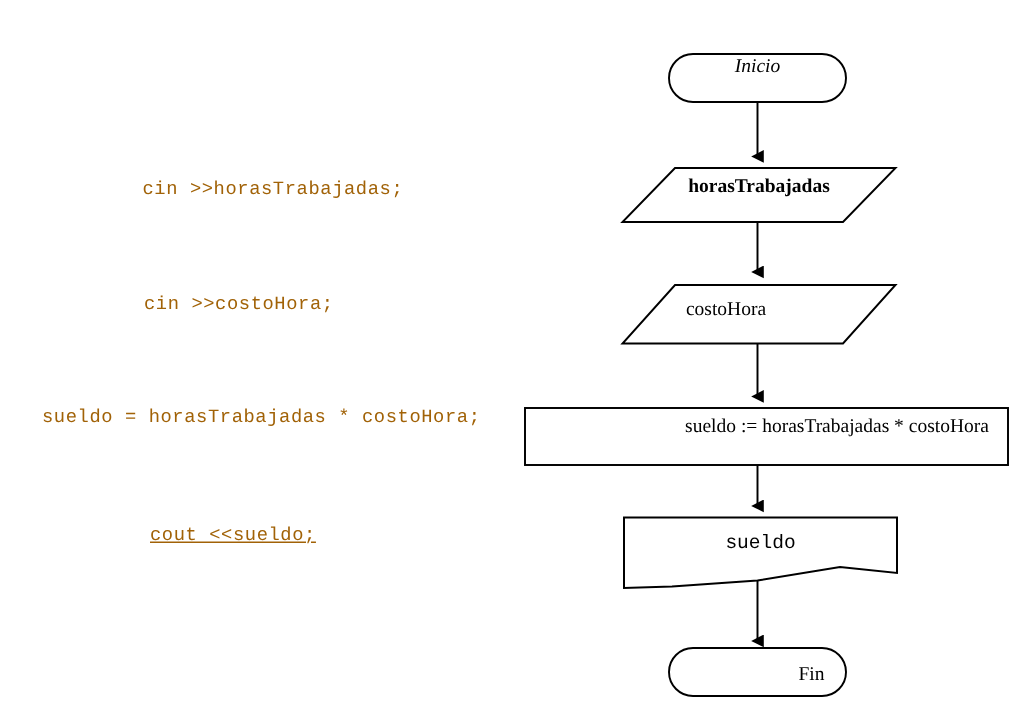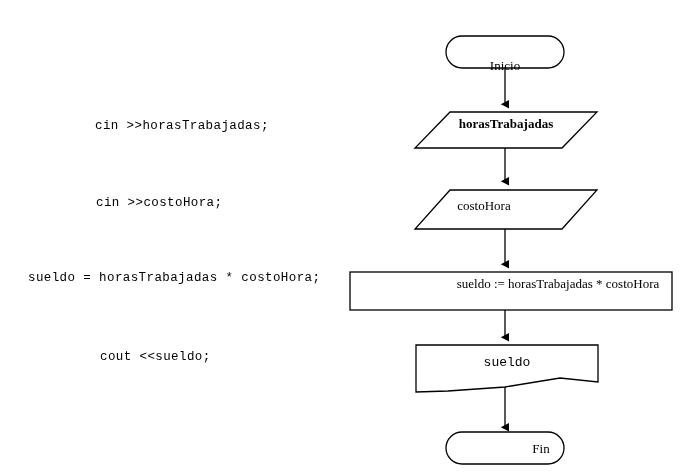--- a/index.html
+++ b/index.html
@@ -18,21 +18,21 @@
     position: absolute;
     left: 0;
     top: 0;
     width: 685px;
     height: 475px;
   }
   .code-line {
     position: absolute;
     font-family: "Liberation Mono", monospace;
     font-size: 12.5px;
-    color: #000000;
+    color: #a16207;
     white-space: pre;
     letter-spacing: 0.4px;
   }
   .node-label {
     position: absolute;
     font-family: "Liberation Serif", serif;
     font-size: 13px;
     color: #000000;
     white-space: pre;
     text-align: center;
@@ -65,31 +65,31 @@
 
   <line x1="505" y1="310" x2="505" y2="337" stroke="#000000" stroke-width="1.3" marker-end="url(#arrowhead)"></line>
 
   <path d="M 416,345 L 598,345 L 598,382 L 560,378 L 505,387 L 448,391 L 416,392 Z" fill="#ffffff" stroke="#000000" stroke-width="1.3" stroke-linejoin="miter"></path>
 
   <line x1="505" y1="387" x2="505" y2="427" stroke="#000000" stroke-width="1.3" marker-end="url(#arrowhead)"></line>
 
   <rect x="446" y="432" width="118" height="32" rx="16" ry="16" fill="#ffffff" stroke="#000000" stroke-width="1.3"></rect>
 </svg>
 
-<div class="node-label" style="left:505px; top:66px;">Inicio</div>
+<div class="node-label" style="left:505px; top:44px;font-style:italic;">Inicio</div>
 
 <div class="node-label" style="left:506px; top:124px;font-weight:bold;">horasTrabajadas</div>
 
 <div class="node-label" style="left:484px; top:206px;">costoHora</div>
 
 <div class="node-label" style="left:511px; top:284px;margin-left:47px;">sueldo := horasTrabajadas * costoHora</div>
 
 <div class="node-label" style="left:507px; top:362px;font-family:Liberation Mono, monospace;">sueldo</div>
 
 <div class="node-label" style="left:505px; top:449px;margin-left:36px;">Fin</div>
 
 <div class="code-line" style="left:95px; top:119px;">cin &gt;&gt;horasTrabajadas;</div>
 
 <div class="code-line" style="left:96px; top:196px;">cin &gt;&gt;costoHora;</div>
 
 <div class="code-line" style="left:28px; top:271px;">sueldo = horasTrabajadas * costoHora;</div>
 
-<div class="code-line" style="left:100px; top:350px;">cout &lt;&lt;sueldo;</div>
+<div class="code-line" style="left:100px; top:350px;text-decoration:underline;">cout &lt;&lt;sueldo;</div>
 
 </body></html>

